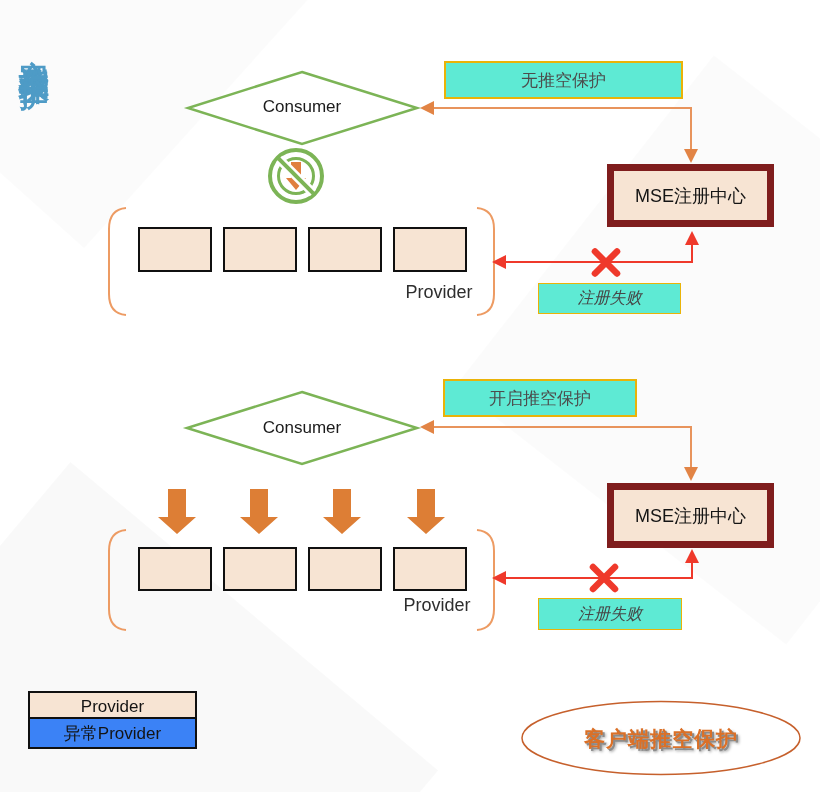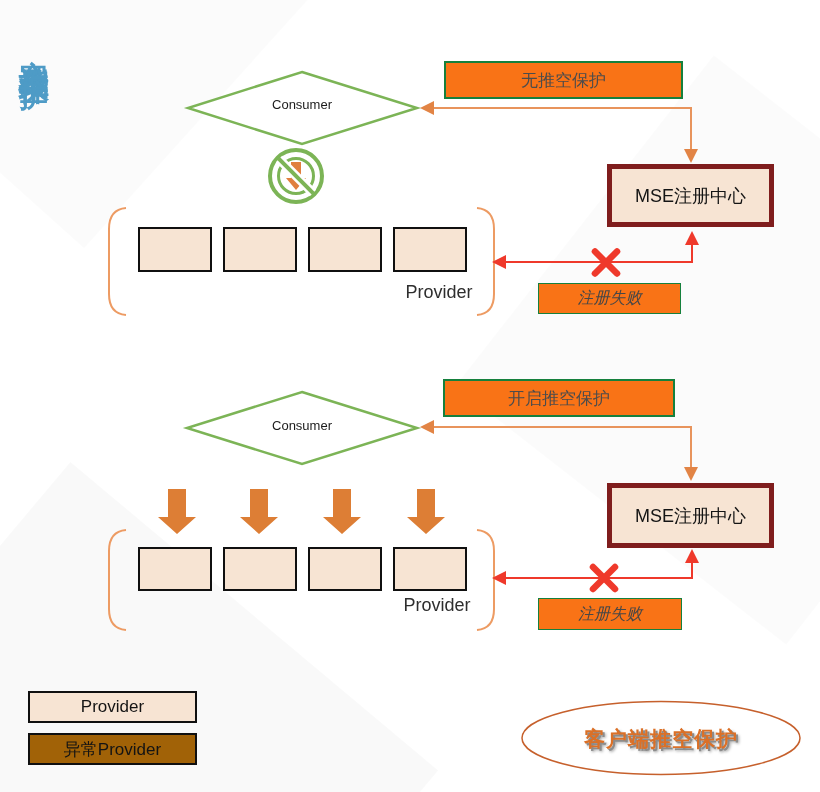--- a/index.html
+++ b/index.html
@@ -2,26 +2,26 @@
 <html><head>
 <meta charset="utf-8">
 <style>
   html,body{margin:0;padding:0;background:#fff;}
   .stage{position:relative;width:820px;height:792px;overflow:hidden;background:#ffffff;
          font-family:"Liberation Sans","DejaVu Sans",sans-serif;}
   .abs{position:absolute;box-sizing:border-box;}
   .bg-facet{position:absolute;background:rgba(0,0,0,0.022);}
   .vtitle{writing-mode:vertical-rl;text-orientation:upright;font-size:30px;font-weight:bold;
           color:#4E9BC6;letter-spacing:3px;line-height:32px;left:18px;top:36px;}
-  .bluebox{border:2px solid #15803d;background:#f97316;color:#4c4c4c;display:flex;
+  .bluebox{border:2px solid #eab308;background:#5eead4;color:#4c4c4c;display:flex;
            align-items:center;justify-content:center;font-size:17px;}
   .bluebox.small{border-width:1.5px;font-size:16px;color:#474747;font-style:italic;}
-  .msebox{background:#F7E4D3;border:5px solid #7f1d1d;color:#141414;font-size:18px;
+  .msebox{background:#F7E4D3;border:7px solid #7f1d1d;color:#141414;font-size:18px;
           display:flex;align-items:center;justify-content:center;}
-  .consumer{width:120px;text-align:center;font-size:13px;color:#1b1b1b;}
+  .consumer{width:120px;text-align:center;font-size:17px;color:#1b1b1b;}
   .provider-row{position:absolute;display:flex;gap:11px;}
   .pbox{width:74px;border:2.5px solid #101010;background:#F7E4D3;box-sizing:border-box;}
   .plabel{font-size:18px;color:#2e2e2e;width:86px;text-align:center;}
   .legend-box{left:28px;width:169px;height:32px;border:2.5px solid #101010;display:flex;
               align-items:center;justify-content:center;font-size:17px;color:#141414;}
   .badge-label{width:278px;height:73px;display:flex;align-items:center;justify-content:center;
                font-size:21px;font-weight:bold;color:#DB7027;letter-spacing:1px;
                text-shadow:2px 2px 0 #8c8c8c,3px 3px 3px #9c9c9c;}
 </style>
 </head>
@@ -94,29 +94,29 @@
   <div class="abs msebox" style="left:607px;top:164px;width:167px;height:63px;">MSE注册中心</div>
   <div class="provider-row" style="left:138px;top:227px;height:45px;">
       <div class="pbox"></div>
       <div class="pbox"></div>
       <div class="pbox"></div>
       <div class="pbox"></div>
     </div>
   <div class="abs plabel" style="left:396px;top:282px;">Provider</div>
   <div class="abs bluebox small" style="left:538px;top:283px;width:143px;height:31px;">注册失败</div>
 
-  <div class="abs bluebox" style="left:443px;top:379px;width:232px;height:38px;">开启推空保护</div>
+  <div class="abs bluebox" style="left:443px;top:379px;width:194px;height:38px;">开启推空保护</div>
   <div class="abs consumer" style="left:242px;top:418px;">Consumer</div>
   <div class="abs msebox" style="left:607px;top:483px;width:167px;height:65px;">MSE注册中心</div>
   <div class="provider-row" style="left:138px;top:547px;height:44px;">
       <div class="pbox"></div>
       <div class="pbox"></div>
       <div class="pbox"></div>
       <div class="pbox"></div>
     </div>
   <div class="abs plabel" style="left:394px;top:595px;">Provider</div>
   <div class="abs bluebox small" style="left:538px;top:598px;width:144px;height:32px;">注册失败</div>
 
   <div class="abs legend-box" style="top:691px;background:#F7E4D3;">Provider</div>
-  <div class="abs legend-box" style="top:733px;background:#a16207;">异常Provider</div>
+  <div class="abs legend-box" style="top:717px;background:#3b82f6;">异常Provider</div>
 
   <div class="abs badge-label" style="left:522px;top:702px;">客户端推空保护</div>
 </div>
 
 </body></html>

